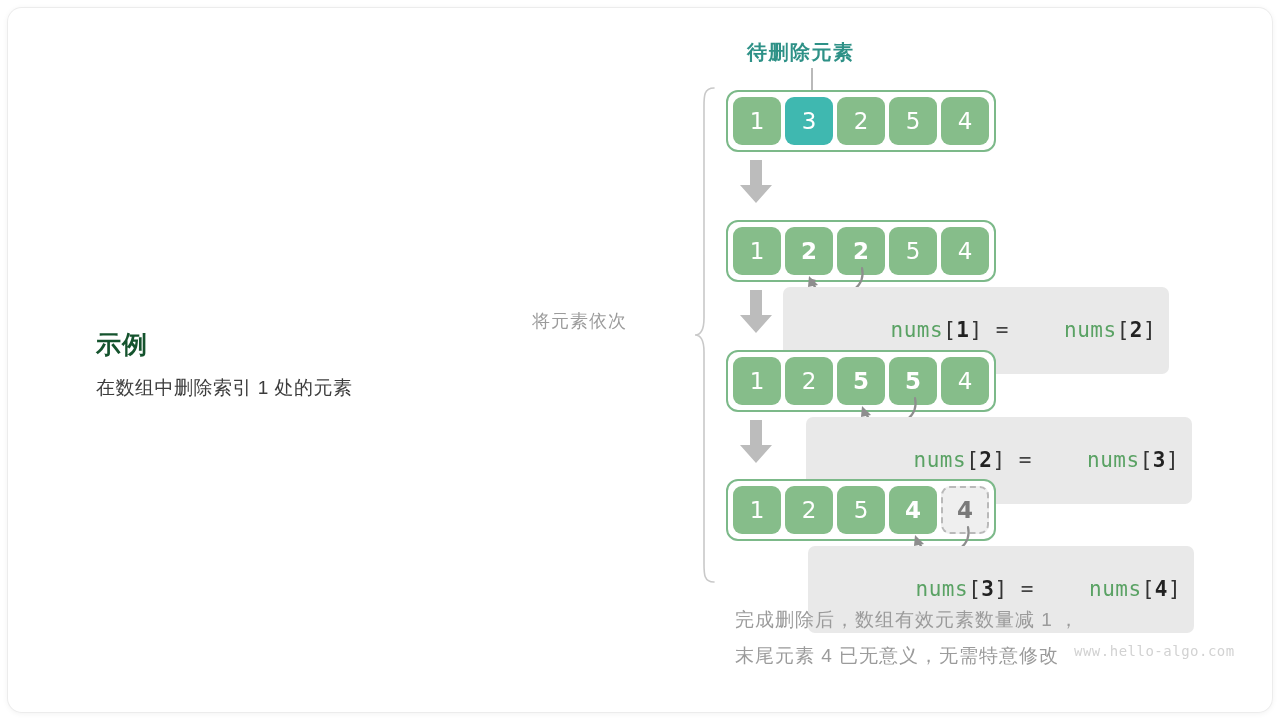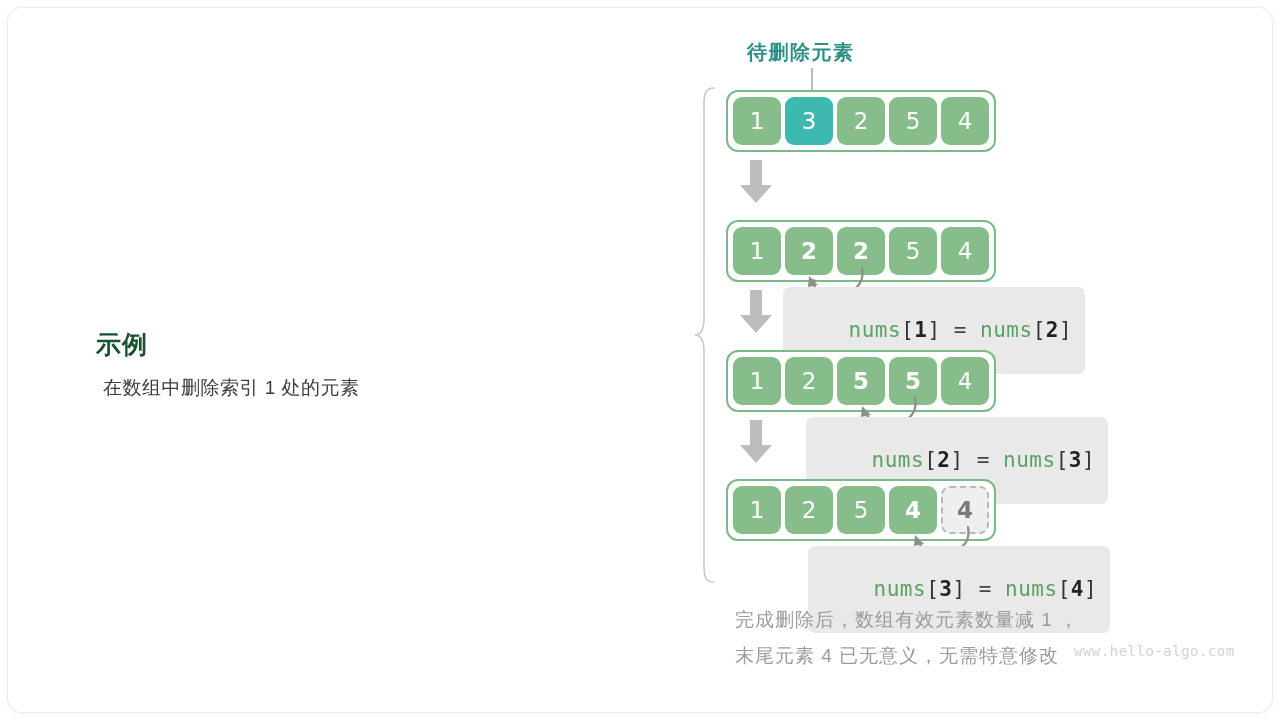--- a/index.html
+++ b/index.html
@@ -8,21 +8,21 @@
   #canvas{
     position:absolute; left:8px; top:8px; width:1264px; height:704px;
     background:#ffffff; border-radius:14px;
     box-shadow:0 0 0 1px #ececec, 0 1px 6px rgba(0,0,0,0.07);
     overflow:hidden;
   }
 
   
   #left-caption{position:absolute; left:88px; top:320px; width:420px;}
   #left-title{font-size:25px; font-weight:bold; color:#14532d; letter-spacing:1px; margin:0 0 14px 0;}
-  #left-desc{font-size:19px; color:#3c3c3c; letter-spacing:0.5px; margin:7px; white-space:pre;}
+  #left-desc{font-size:19px; color:#3c3c3c; letter-spacing:0.5px; margin:0; white-space:pre;}
 
   
   #mid-note{position:absolute; left:524px; top:298px; width:160px; color:#9b9b9b;
             font-size:18px; line-height:31px; letter-spacing:1px; text-align:left;}
   #mid-note div{white-space:pre;}
 
   
   #brace{position:absolute; left:684px; top:78px; width:28px; height:498px;}
 
   
@@ -52,21 +52,21 @@
   
   .down-arrow{position:absolute; width:34px; height:44px;}
 
   
   .code-label{
     position:absolute; background:#e9e9e9; border-radius:7px;
     padding:7px 13px 8px 13px;
     font-family:"DejaVu Sans Mono","Liberation Mono",monospace;
     font-size:21px; letter-spacing:0.5px; white-space:pre;
   }
-  .code-label .v{color:#5aa264;}
+  .code-label .v{color:#5aa264;margin-left:42px;}
   .code-label .b{color:#333333;}
   .code-label .n{color:#222222; font-weight:bold;}
   .code-label .eq{color:#444444;}
 
   
   .curve{position:absolute;}
 
   
   #bottom-note{position:absolute; left:727px; top:594px; color:#9b9b9b;
                font-size:19px; line-height:36px; letter-spacing:1px;}
@@ -84,20 +84,21 @@
 
   <div id="heading">待删除元素</div>
   <div id="heading-line"></div>
 
   <div id="left-caption">
     <p id="left-title">示例</p>
     <p id="left-desc">在数组中删除索引 1 处的元素</p>
   </div>
 
   <div id="mid-note">
+    <div>将元素依次</div>
   </div>
 
   <svg id="brace" viewBox="0 0 28 498" fill="none">
     <path d="M22 2 C12 2 12 10 12 20 L12 232 C12 243 9 249 3 249 C9 249 12 255 12 266 L12 478 C12 488 12 496 22 496" stroke="#c9c9c9" stroke-width="1.6" fill="none" stroke-linecap="round"></path>
   </svg>
 
   <div class="arr-wrap" style="left:718px; top:82px;">
     <div class="arr-outer">
       <div class="cell">1</div>
       <div class="cell teal">3</div>

